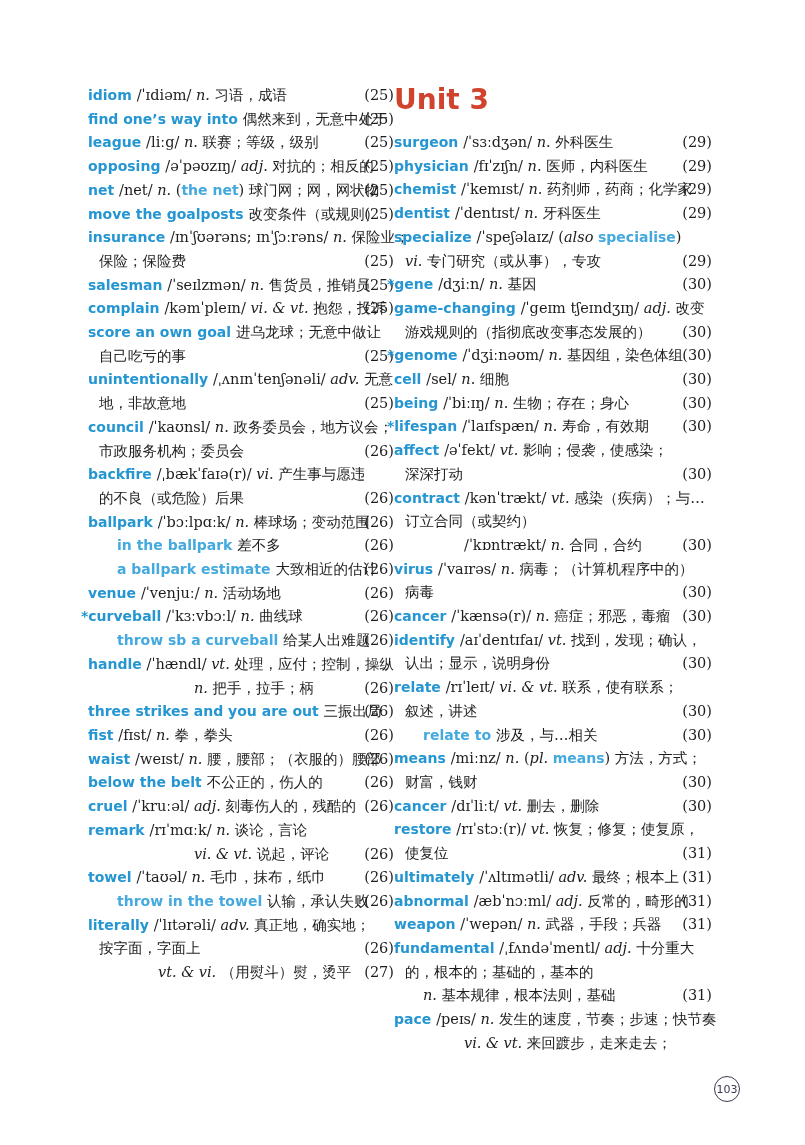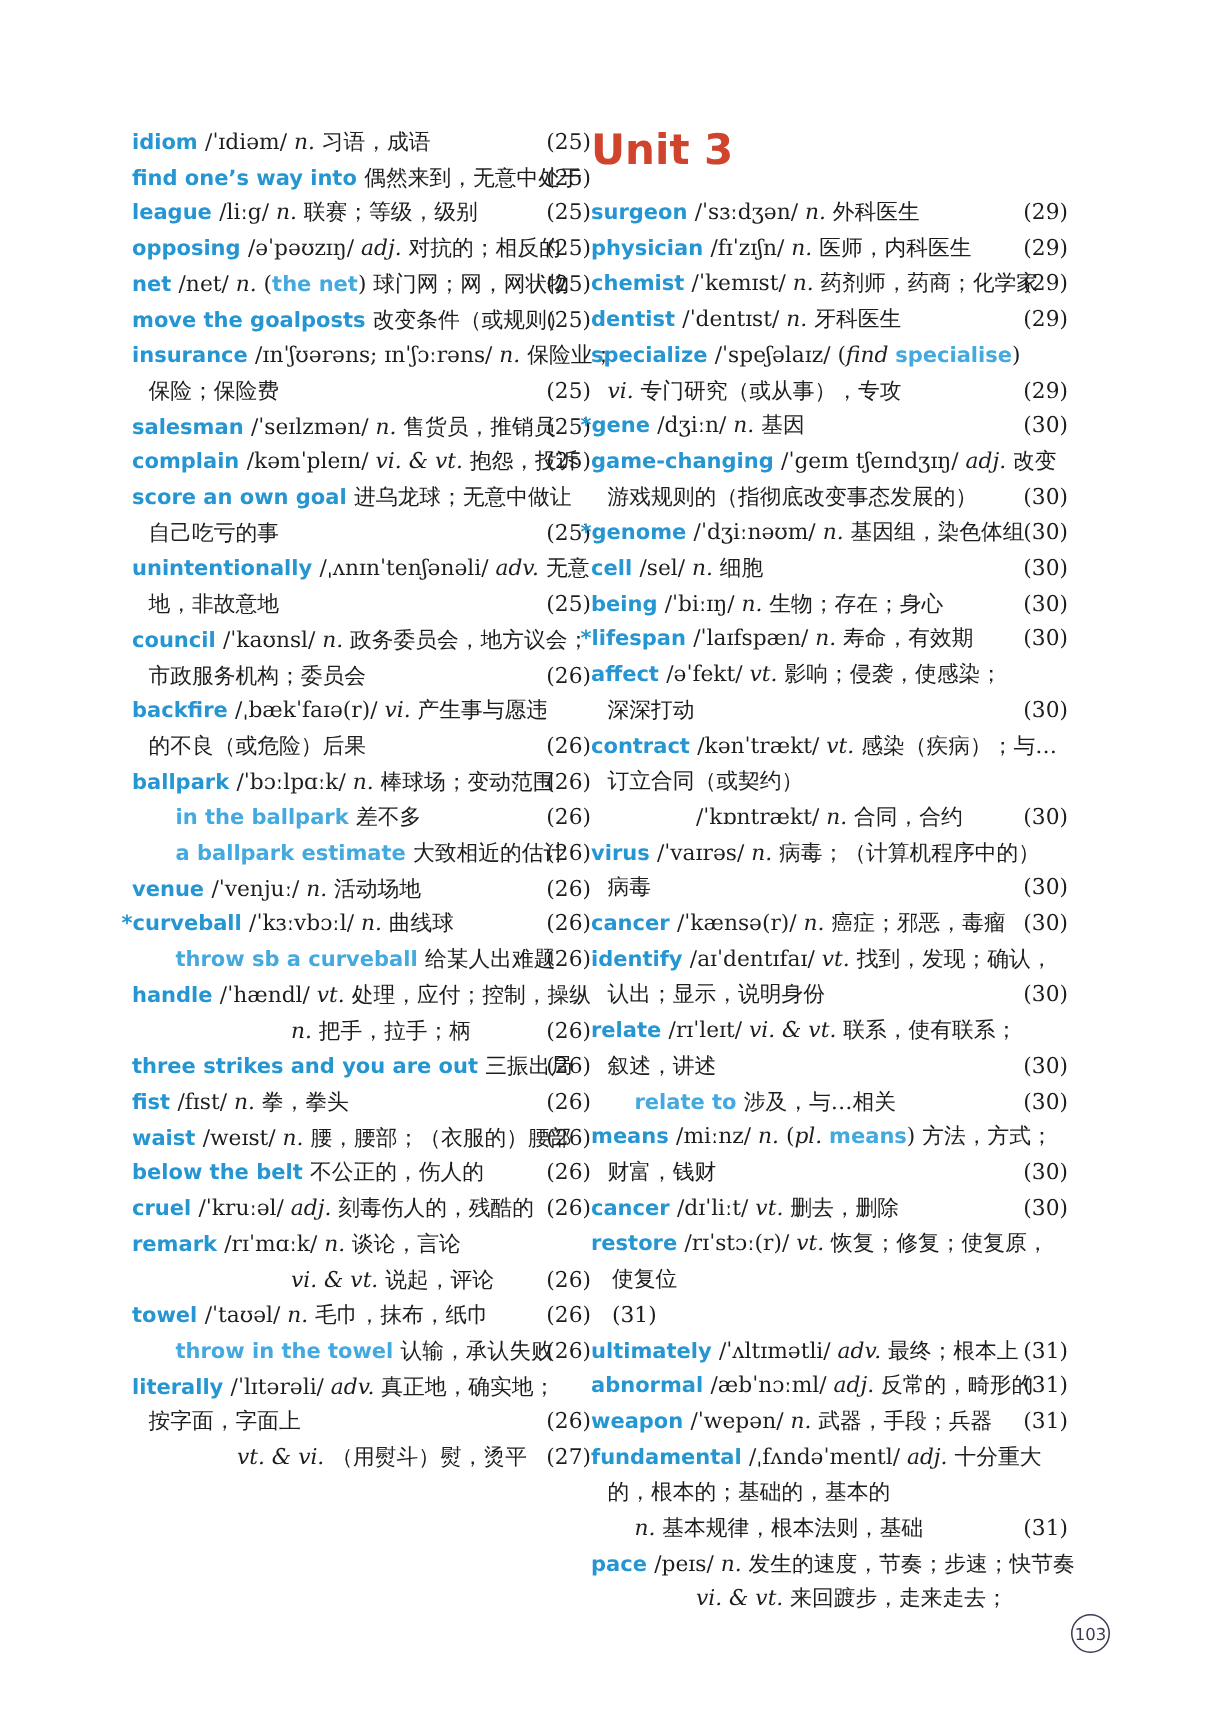--- a/index.html
+++ b/index.html
@@ -263,21 +263,21 @@
           </div>
         </div>
         <div class="entry">
           <div class="line" style="margin-left: 0px;">
             <span class="content"><span class="r-hw">dentist </span><span class="r-pron">/ˈdentɪst/ </span><span class="r-pos">n. </span><span class="r-def">牙科医生</span></span>
             <span class="pg">(29)</span>
           </div>
         </div>
         <div class="entry">
           <div class="line" style="margin-left: 0px;">
-            <span class="content"><span class="r-hw">specialize </span><span class="r-pron">/ˈspeʃəlaɪz/ </span><span class="r-def">(</span><span class="r-pos">find </span><span class="r-sub">specialise</span><span class="r-def">)</span></span>
+            <span class="content"><span class="r-hw">specialize </span><span class="r-pron">/ˈspeʃəlaɪz/ </span><span class="r-def">(</span><span class="r-pos">also </span><span class="r-sub">specialise</span><span class="r-def">)</span></span>
           </div>
           <div class="line" style="margin-left: 11px;">
             <span class="content"><span class="r-pos">vi. </span><span class="r-def">专门研究（或从事），专攻</span></span>
             <span class="pg">(29)</span>
           </div>
         </div>
         <div class="entry">
           <div class="line" style="margin-left: -7px;">
             <span class="content"><span class="r-hw">*gene </span><span class="r-pron">/dʒiːn/ </span><span class="r-pos">n. </span><span class="r-def">基因</span></span>
             <span class="pg">(30)</span>
@@ -388,21 +388,21 @@
         <div class="entry">
           <div class="line" style="margin-left: 0px;">
             <span class="content"><span class="r-hw">cancer </span><span class="r-pron">/dɪˈliːt/ </span><span class="r-pos">vt. </span><span class="r-def">删去，删除</span></span>
             <span class="pg">(30)</span>
           </div>
         </div>
         <div class="entry">
           <div class="line" style="margin-left: 0px;">
             <span class="content"><span class="r-hw">restore </span><span class="r-pron">/rɪˈstɔː(r)/ </span><span class="r-pos">vt. </span><span class="r-def">恢复；修复；使复原，</span></span>
           </div>
-          <div class="line" style="margin-left: 11px; flex-direction: column;">
+          <div class="line" style="margin-left: 11px;">
             <span class="content"><span class="r-def">使复位</span></span>
             <span class="pg">(31)</span>
           </div>
         </div>
         <div class="entry">
           <div class="line" style="margin-left: 0px;">
             <span class="content"><span class="r-hw">ultimately </span><span class="r-pron">/ˈʌltɪmətli/ </span><span class="r-pos">adv. </span><span class="r-def">最终；根本上</span></span>
             <span class="pg">(31)</span>
           </div>
         </div>

